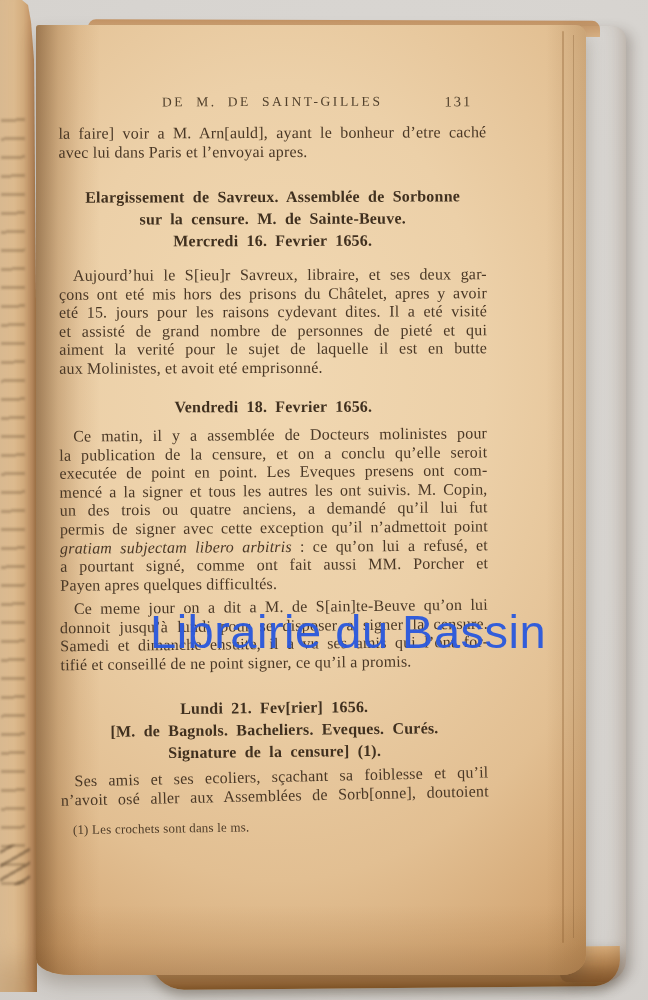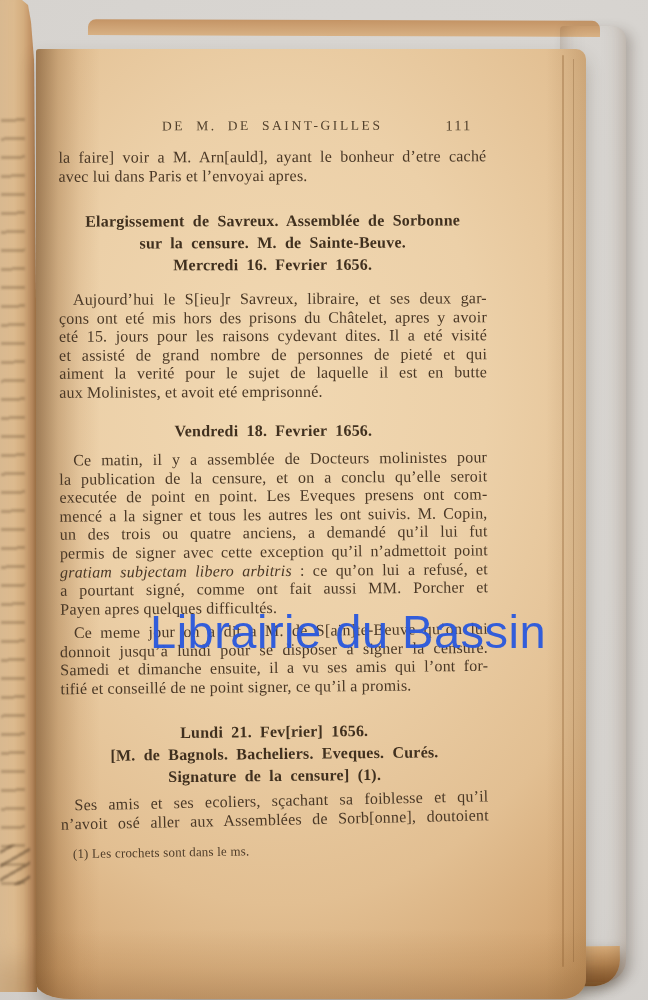--- a/index.html
+++ b/index.html
@@ -50,21 +50,20 @@
     border-radius:8px 8px 0 0;transform:rotate(.2deg);
   }
 
   
   .page{
     position:absolute;left:36px;top:25px;width:550px;height:950px;
     background:radial-gradient(95% 75% at 44% 36%, #f1d8b2 0%, #ecd0a8 40%, #e2bf92 72%, #d4a876 92%, #c99c68 100%);
     border-radius:3px 10px 24px 34px / 3px 10px 20px 16px;
     box-shadow:0 10px 18px rgba(80,65,45,.28);
     overflow:hidden;
-    margin-top:24px;
   }
   .gutter-shadow{
     position:absolute;left:0;top:0;width:64px;height:100%;
     background:linear-gradient(90deg,rgba(97,58,22,.55) 0%,rgba(140,93,46,.32) 35%,rgba(170,120,70,.14) 68%,transparent 100%);
   }
   .page-bottom-shade{
     position:absolute;left:0;bottom:0;width:100%;height:70px;
     background:linear-gradient(180deg,transparent 0%,rgba(150,100,50,.16) 55%,rgba(120,75,35,.30) 100%);
   }
   .page-right-shade{
@@ -128,21 +127,21 @@
     <div class="gutter-shadow"></div>
     <div class="page-right-shade"></div>
     <div class="page-bottom-shade"></div>
     <div class="under-sheet-line"></div>
     <div class="under-sheet-line2"></div>
 
     <div class="text-col">
 
       <div class="block running-head">
         <span>DE M. DE SAINT-GILLES</span>
-        <span class="folio">111</span>
+        <span class="folio">131</span>
       </div>
 
       <div class="block opening">
         <div class="line fill">la faire] voir a M. Arn[auld], ayant le bonheur d’etre caché</div>
         <div class="line">avec lui dans Paris et l’envoyai apres.</div>
       </div>
 
       <div class="block h-block heading1">
         <div class="line">Elargissement de Savreux. Assemblée de Sorbonne</div>
         <div class="line">sur la censure. M. de Sainte-Beuve.</div>

